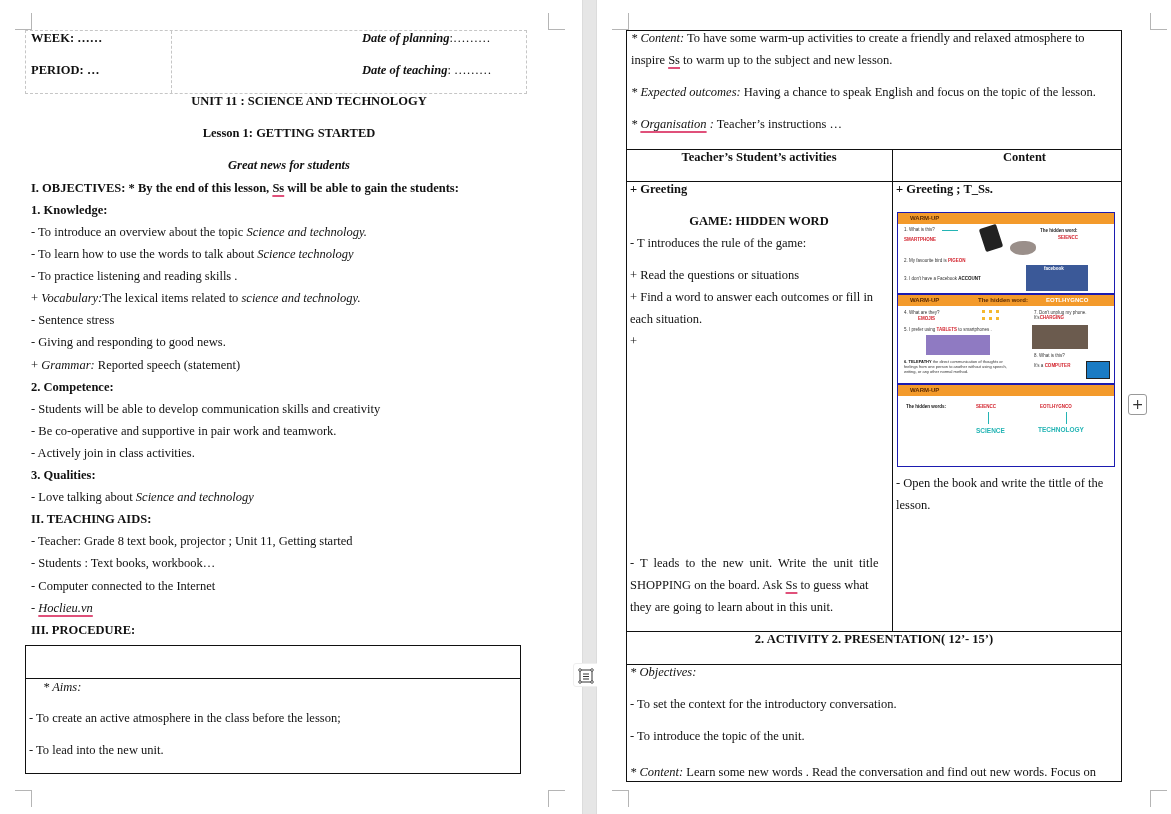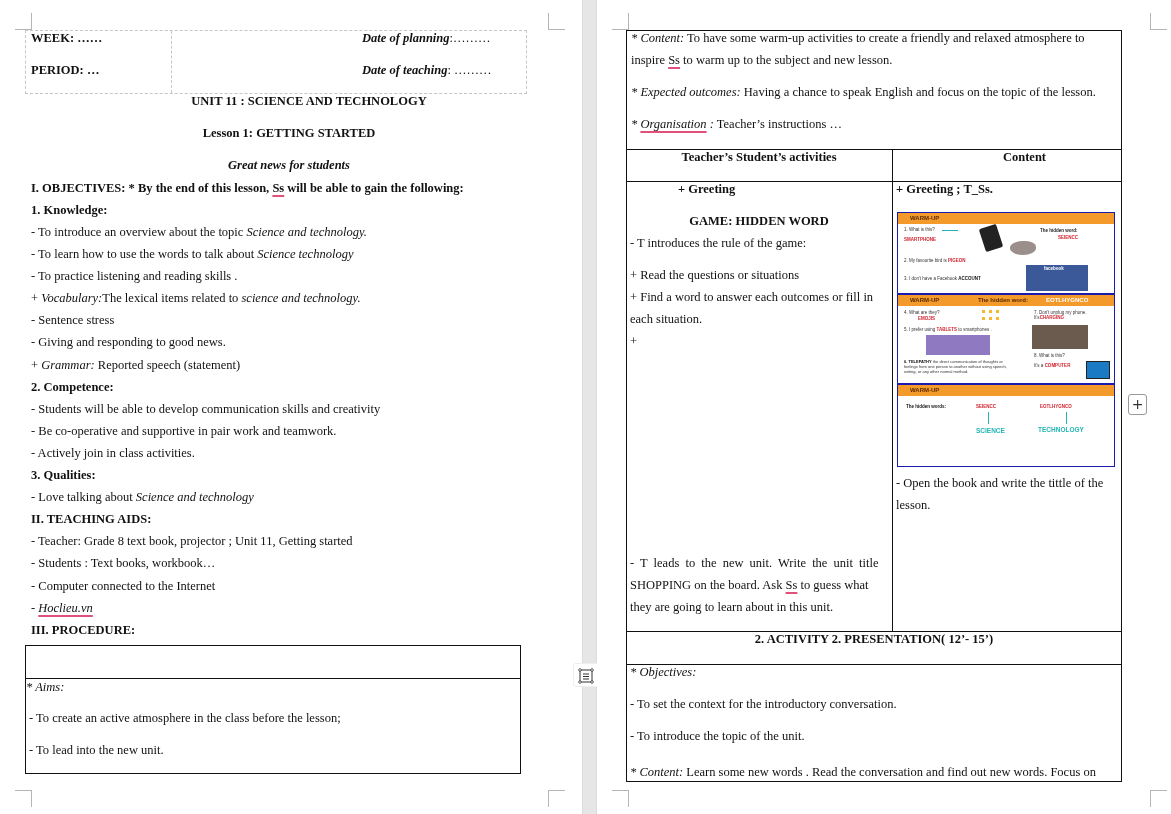--- a/index.html
+++ b/index.html
@@ -74,21 +74,21 @@
     </div>
   <div class="t b" style="left:31px;top:30px;">WEEK: ……</div>
   <div class="t b" style="left:31px;top:62px;">PERIOD: …</div>
   <div class="t" style="left:362px;top:30px;"><span class="i b">Date of planning</span><span>:………</span></div>
   <div class="t" style="left:362px;top:62px;"><span class="i b">Date of teaching</span><span>: ………</span></div>
 
   <div class="t b center" style="left:0;width:578px;top:93px;padding-left:20px;">UNIT 11 : SCIENCE AND TECHNOLOGY</div>
   <div class="t b center" style="left:0;width:578px;top:125px;">Lesson 1: GETTING STARTED</div>
   <div class="t b i center" style="left:0;width:578px;top:157px;">Great news for students</div>
 
-  <div class="t b" style="left:31px;top:180px;"><span>I. OBJECTIVES: * By the end of this lesson, </span><span class="ul-red">Ss</span><span> will be able to gain the following:</span></div>
+  <div class="t b" style="left:31px;top:180px;"><span>I. OBJECTIVES: * By the end of this lesson, </span><span class="ul-red">Ss</span><span> will be able to gain the students:</span></div>
   <div class="t b" style="left:31px;top:202px;">1. Knowledge:</div>
   <div class="t" style="left:31px;top:224px;"><span>- To introduce an overview about the topic </span><span class="i">Science and technology.</span></div>
   <div class="t" style="left:31px;top:246px;"><span>- To learn how to use the words to talk about </span><span class="i">Science technology</span></div>
   <div class="t" style="left:31px;top:268px;">- To practice listening and reading skills .</div>
   <div class="t" style="left:31px;top:290px;"><span>+ </span><span class="i">Vocabulary:</span><span>The lexical items related to </span><span class="i">science and technology.</span></div>
   <div class="t" style="left:31px;top:312px;">- Sentence stress</div>
   <div class="t" style="left:31px;top:334px;">- Giving and responding to good news.</div>
   <div class="t" style="left:31px;top:357px;"><span>+ </span><span class="i">Grammar:</span><span> Reported speech (statement)</span></div>
   <div class="t b" style="left:31px;top:379px;">2. Competence:</div>
   <div class="t" style="left:31px;top:401px;">- Students will be able to develop communication skills and creativity</div>
@@ -98,21 +98,21 @@
   <div class="t" style="left:31px;top:489px;"><span>- Love talking about </span><span class="i">Science and technology</span></div>
   <div class="t b" style="left:31px;top:511px;">II. TEACHING AIDS:</div>
   <div class="t" style="left:31px;top:533px;">- Teacher: Grade 8 text book, projector ; Unit 11, Getting started</div>
   <div class="t" style="left:31px;top:555px;">- Students : Text books, workbook…</div>
   <div class="t" style="left:31px;top:578px;">- Computer connected to the Internet</div>
   <div class="t" style="left:31px;top:600px;"><span>- </span><span class="i ul-red">Hoclieu.vn</span></div>
   <div class="t b" style="left:31px;top:622px;">III. PROCEDURE:</div>
 
   <div class="box" style="left:25px;top:645px;width:496px;height:129px;"></div>
   <div class="hline" style="left:25px;top:678px;width:496px;"></div>
-  <div class="t i" style="left:26px;top:679px;">* Aims:</div>
+  <div class="t i" style="left:43px;top:679px;">* Aims:</div>
   <div class="t" style="left:29px;top:710px;">- To create an active atmosphere in the class before the lesson;</div>
   <div class="t" style="left:29px;top:742px;">- To lead into the new unit.</div>
 </div>
 
 <div class="gutter"></div>
 
 <div class="layout-btn">
   <svg width="18" height="18" viewBox="0 0 18 18" style="position:absolute;left:3px;top:3px;">
     <rect x="3" y="3" width="12" height="12" fill="none" stroke="#333" stroke-width="1"></rect>
     <circle cx="3" cy="3" r="1.3" fill="#fff" stroke="#333" stroke-width="0.8"></circle>
@@ -141,21 +141,21 @@
   <div class="vline" style="left:295px;top:149px;height:482px;"></div>
 
   <div class="t" style="left:34px;top:30px;"><span class="i">* Content:</span><span> To have some warm-up activities to create a friendly and relaxed atmosphere to</span></div>
   <div class="t" style="left:34px;top:52px;"><span>inspire </span><span class="ul-red">Ss</span><span> to warm up to the subject and new lesson.</span></div>
   <div class="t" style="left:34px;top:84px;"><span class="i">* Expected outcomes:</span><span> Having a chance to speak English and focus on the topic of the lesson.</span></div>
   <div class="t" style="left:34px;top:116px;"><span class="i">* </span><span class="i ul-red">Organisation</span><span class="i"> :</span><span>  Teacher’s instructions …</span></div>
 
   <div class="t b center" style="left:29px;width:266px;top:149px;">Teacher’s  Student’s activities</div>
   <div class="t b center" style="left:295px;width:265px;top:149px;">Content</div>
 
-  <div class="t b" style="left:33px;top:181px;margin-left:48px;">+ Greeting</div>
+  <div class="t b" style="left:33px;top:181px;">+ Greeting</div>
   <div class="t b" style="left:299px;top:181px;">+ Greeting   ; T_Ss.</div>
 
   <div class="t b center" style="left:29px;width:266px;top:213px;">GAME: HIDDEN WORD</div>
   <div class="t" style="left:33px;top:235px;">- T introduces the rule of the game:</div>
   <div class="t" style="left:33px;top:267px;">+ Read the questions or situations</div>
   <div class="t" style="left:33px;top:289px;width:258px;text-align:justify;">+ Find a word to answer each outcomes or fill in</div>
   <div class="t" style="left:33px;top:311px;">each situation.</div>
   <div class="t" style="left:33px;top:333px;">+</div>
 
   <div class="t" style="left:33px;top:577px;"><span>SHOPPING on the board. Ask </span><span class="ul-red">Ss</span><span> to guess what</span></div>

